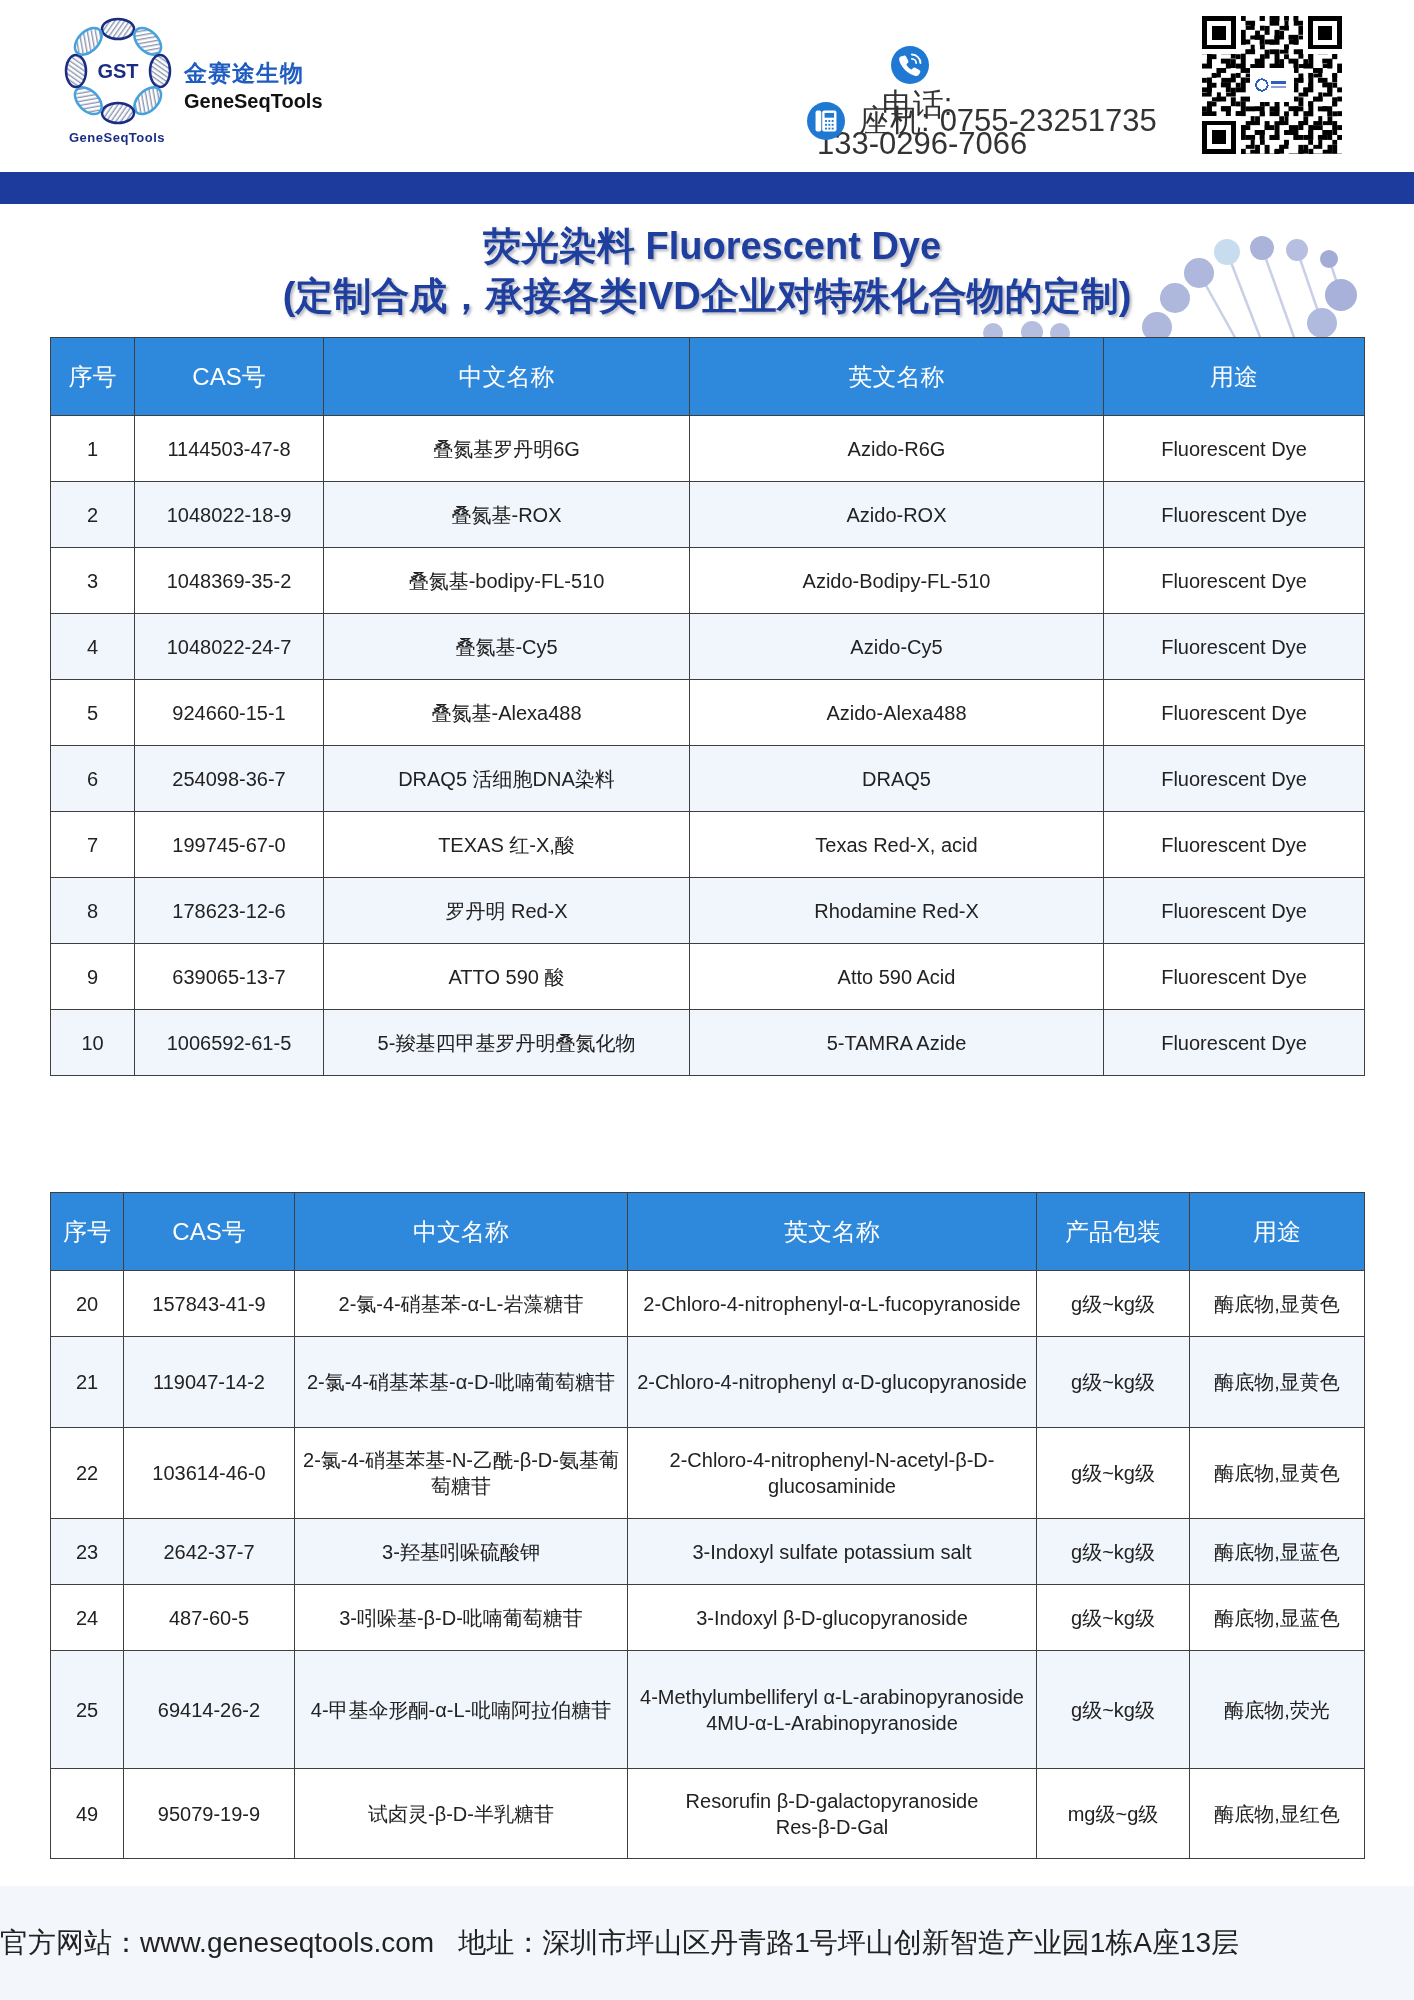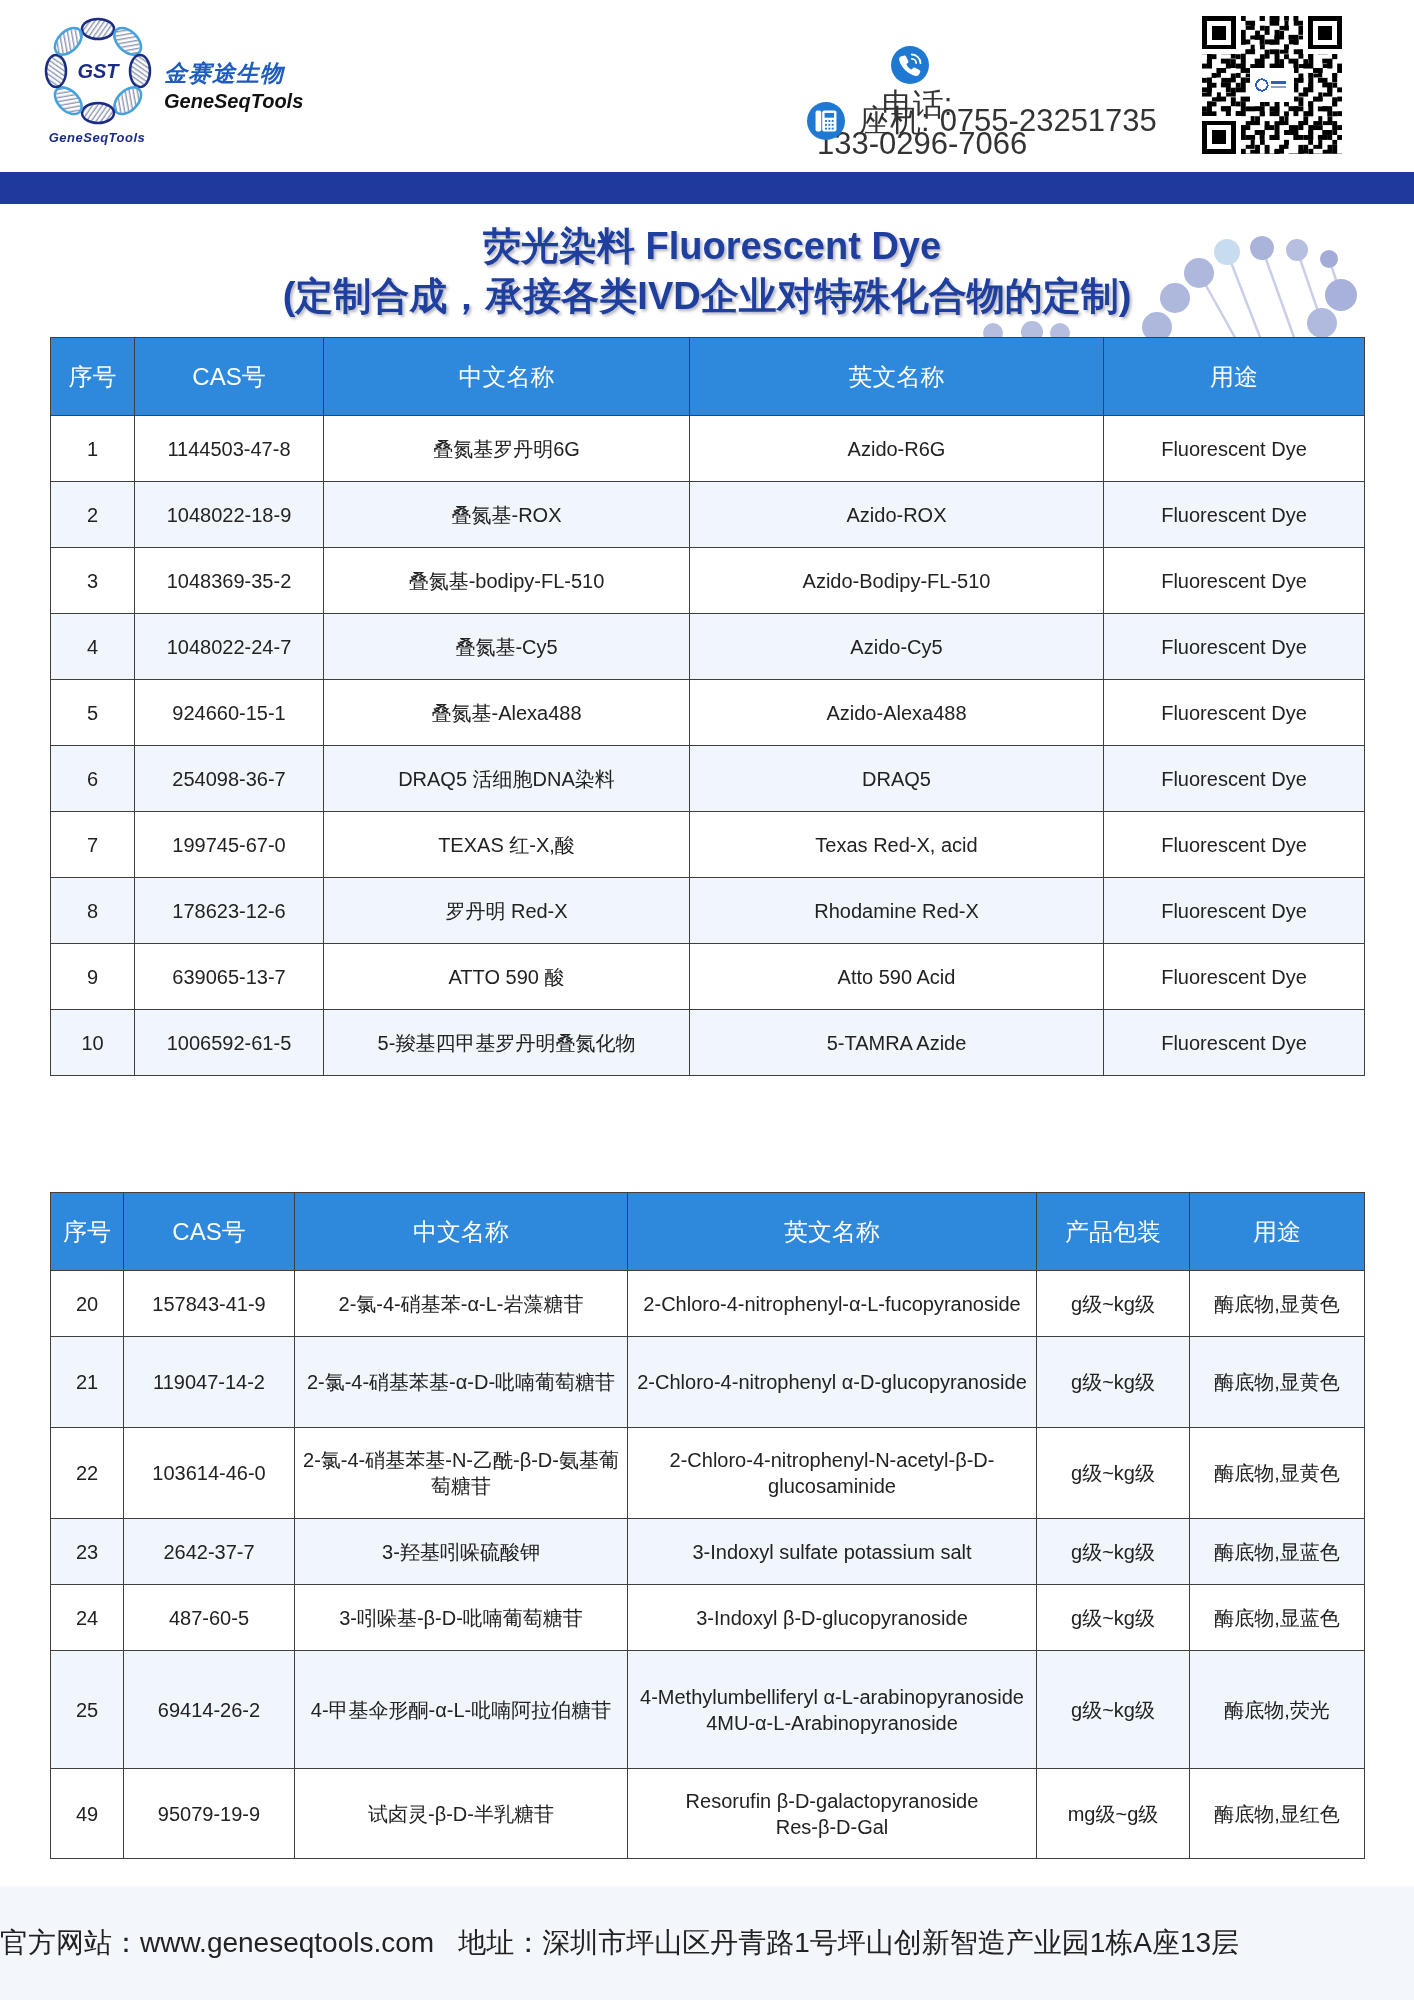--- a/index.html
+++ b/index.html
@@ -1,21 +1,21 @@
 <!DOCTYPE html>
 <html><head>
   <meta charset="utf-8">
   <style>
     * { box-sizing: border-box; margin: 0; padding: 0; }
     html, body { width: 1414px; height: 2000px; background: #ffffff; }
     body { font-family: "Liberation Sans", sans-serif; color: #222222; }
     .page { position: relative; width: 1414px; height: 2000px; overflow: hidden; background: #ffffff; }
 
     
-    .logo { position: absolute; left: 40px; top: 10px; width: 270px; height: 140px; font-style: italic; }
+    .logo { position: absolute; left: 60px; top: 10px; width: 270px; height: 140px; }
     .logo svg { position: absolute; left: 0; top: 0; }
     .logo svg text { font-family: "Liberation Sans", sans-serif; }
     .brand-cn { position: absolute; left: 124px; top: 47px; font-size: 23px; line-height: 32px; font-weight: bold; color: #1e5cc0; letter-spacing: 1px; white-space: nowrap; }
     .brand-en { position: absolute; left: 124px; top: 79px; font-size: 20px; line-height: 24px; font-weight: bold; color: #111111; white-space: nowrap; }
 
     .contact { position: absolute; left: 807px; height: 40px; display: flex; align-items: center; font-size: 31px; color: #333333; white-space: nowrap; }
     .contact .cicon { width: 38px; height: 38px; margin-right: 14px; display: inline-block; }
     .contact .cicon svg { display: block; }
     .contact .cvalue { margin-left: 10px; }
     .contact-phone { top: 46px; flex-direction: column; }

